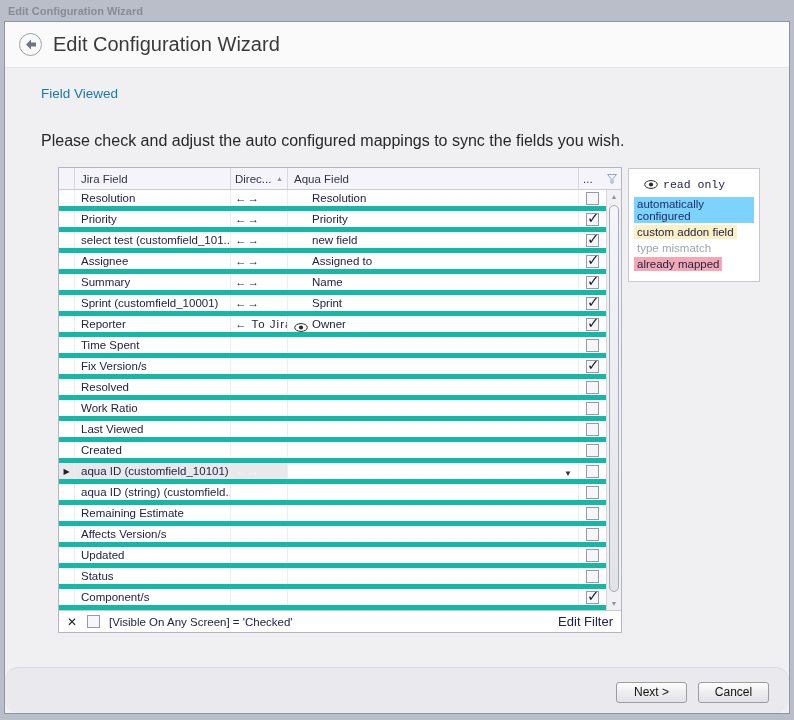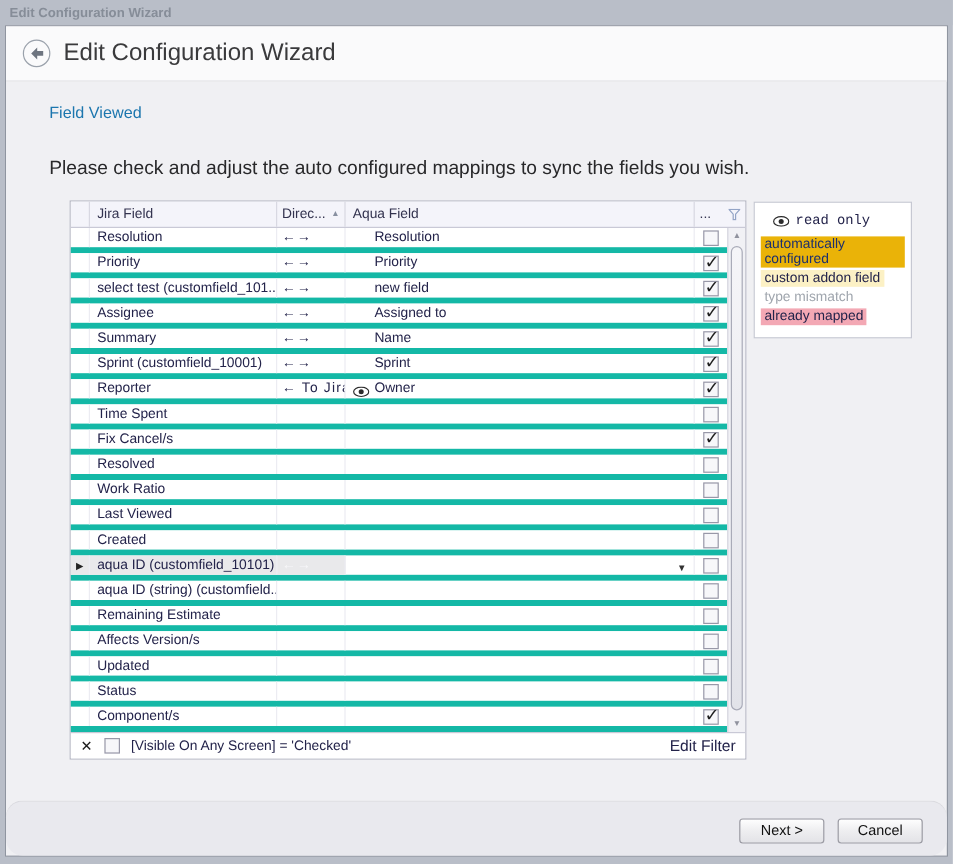--- a/index.html
+++ b/index.html
@@ -241,21 +241,21 @@
             <div class="c c-dir"></div>
             <div class="c c-aqua">
               <span class="atext"></span>
             </div>
             <div class="c c-check">
               <span class="cb"></span>
             </div>
           </div>
           <div class="g-row">
             <div class="c c-ind"></div>
-            <div class="c c-jira">Fix Cancel/s</div>
+            <div class="c c-jira">Fix Version/s</div>
             <div class="c c-dir"></div>
             <div class="c c-aqua">
               <span class="atext"></span>
             </div>
             <div class="c c-check">
               <span class="cb checked"></span>
             </div>
           </div>
           <div class="g-row">
             <div class="c c-ind"></div>
@@ -398,21 +398,21 @@
   </div>
 
   <div class="legend" id="legend-box">
       <div class="li first" style="color: rgb(35, 35, 74); font-family: Liberation Mono, monospace;">
         <svg width="14" height="9" viewBox="0 0 14 9">
           <ellipse cx="7" cy="4.5" rx="6.3" ry="3.9" fill="none" stroke="#2b2b2b" stroke-width="1"></ellipse>
           <circle cx="7" cy="4.5" r="2.1" fill="#2b2b2b"></circle>
         </svg>
         <span>read only</span>
       </div>
-      <div class="li" style="background: #eab308; color: rgb(28, 47, 110);"><span>automatically configured</span></div>
+      <div class="li" style="background: #7dd3fc; color: rgb(28, 47, 110);"><span>automatically configured</span></div>
       <div class="li" style="background: rgb(252, 241, 197); color: rgb(35, 35, 74);"><span>custom addon field</span></div>
       <div class="li" style="color: rgb(159, 165, 173);"><span>type mismatch</span></div>
       <div class="li" style="background: rgb(243, 168, 180); color: rgb(35, 35, 74);"><span>already mapped</span></div>
     </div>
 
   <div class="footer">
     <div class="btn btn-next">Next &gt;</div>
     <div class="btn btn-cancel">Cancel</div>
   </div>
 

